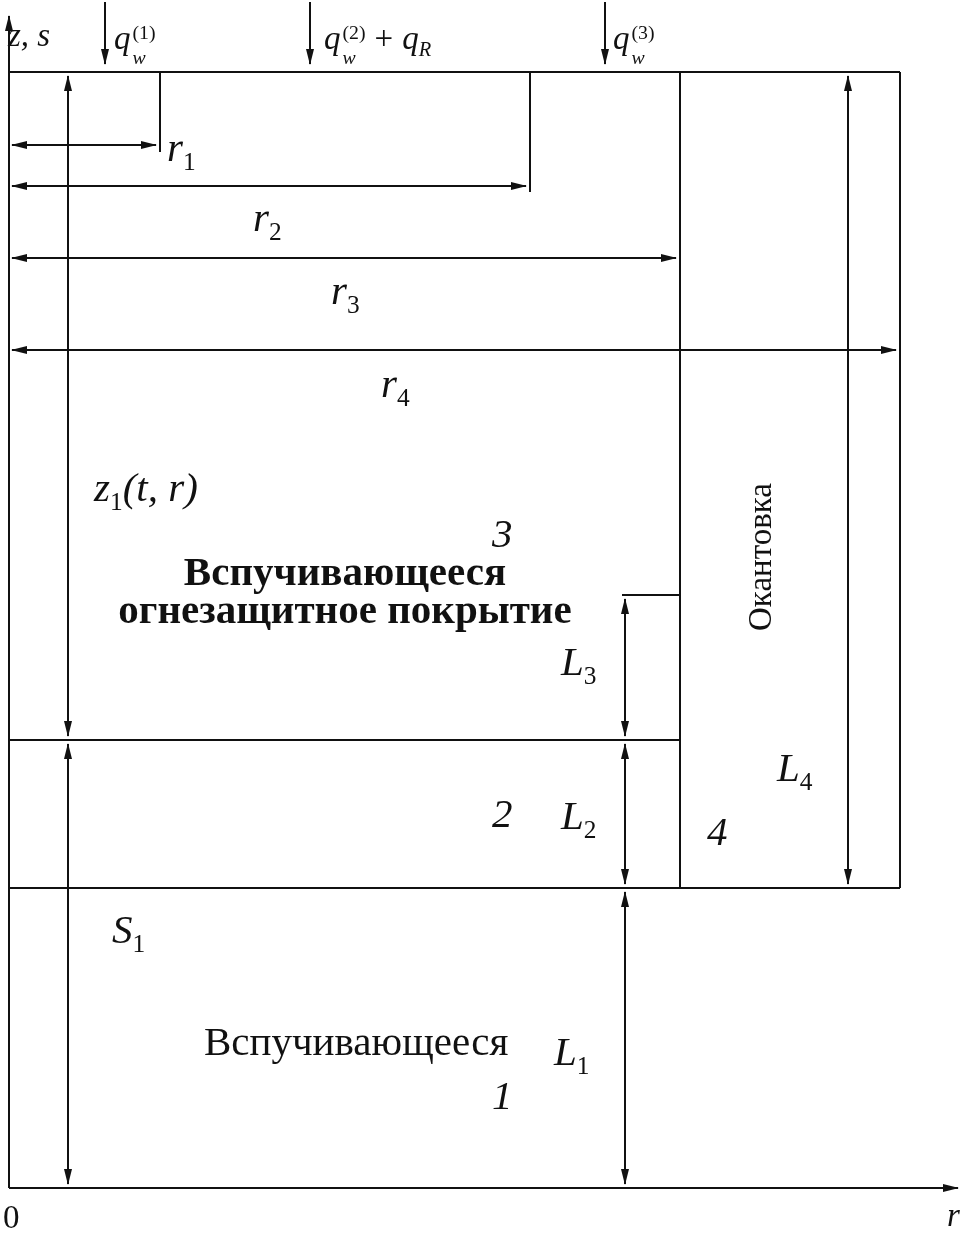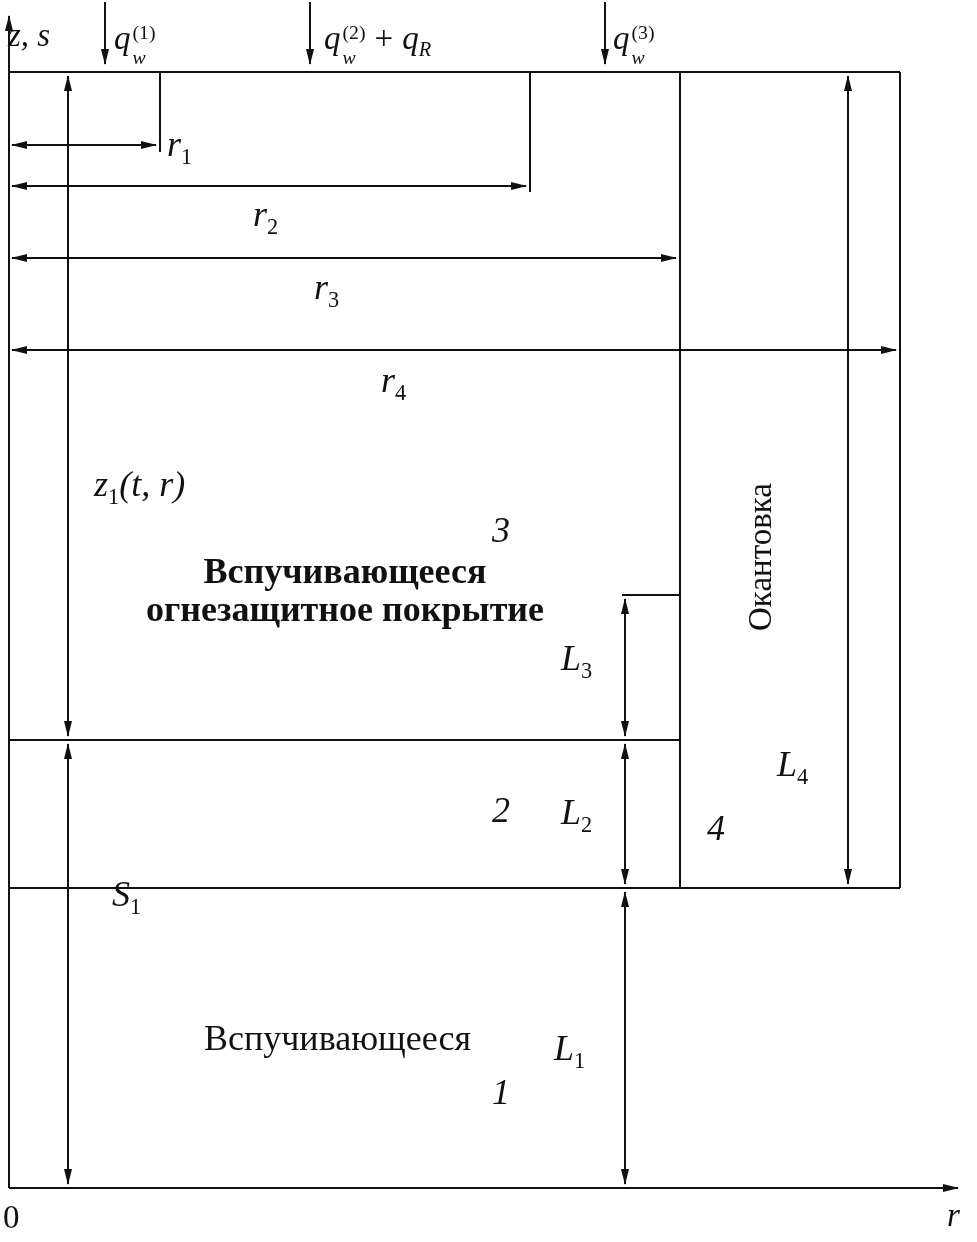--- a/index.html
+++ b/index.html
@@ -9,21 +9,21 @@
     height: 1242px;
     background: #ffffff;
     font-family: "Liberation Serif", "DejaVu Serif", serif;
     color: #111;
     overflow: hidden;
     padding-left: 46px;
   }
   svg.linework { position: absolute; left: 0; top: 0; width: 977px; height: 1242px; }
   .label {
     position: absolute;
-    font-size: 36px;
+    font-size: 41px;
     line-height: 1.05;
     white-space: nowrap;
     color: #111;
   }
   .label i { font-style: italic; }
   .label sub { font-size: 0.62em; }
   .it { font-style: italic; }
   .up { font-style: normal; }
   .plus { margin: 0 9px; font-style: normal; }
   .stack {
@@ -106,25 +106,25 @@
         <i class="s-sub">w</i>
       </span><span class="plus">+</span><i>q</i><sub class="it">R</sub></div>
 
   <div class="label big" style="left:613px;top:20px"><i>q</i><span class="stack">
         <span class="s-sup">(3)</span>
         <i class="s-sub">w</i>
       </span></div>
 
   <div class="label" style="left:167px;top:126px"><i>r</i><sub>1</sub></div>
   <div class="label" style="left:253px;top:196px"><i>r</i><sub>2</sub></div>
-  <div class="label" style="left:314px;top:269px"><i>r</i><sub>3</sub></div>
+  <div class="label" style="left:331px;top:269px"><i>r</i><sub>3</sub></div>
   <div class="label" style="left:381px;top:362px"><i>r</i><sub>4</sub></div>
 
   <div class="label" style="left:94px;top:466px"><i>z</i><sub>1</sub><i>(t, r)</i></div>
-  <div class="label" style="left:112px;top:876px"><i>S</i><sub>1</sub></div>
+  <div class="label" style="left:112px;top:908px"><i>S</i><sub>1</sub></div>
 
   <div class="label" style="left:561px;top:640px"><i>L</i><sub>3</sub></div>
   <div class="label" style="left:561px;top:794px"><i>L</i><sub>2</sub></div>
   <div class="label" style="left:554px;top:1030px"><i>L</i><sub>1</sub></div>
   <div class="label" style="left:777px;top:746px"><i>L</i><sub>4</sub></div>
 
   <div class="label" style="left:492px;top:512px"><i>3</i></div>
   <div class="label center-block" style="left:95px;top:552px;width:500px;line-height:38px">
     <div>Вспучивающееся</div>
     <div>огнезащитное покрытие</div>

